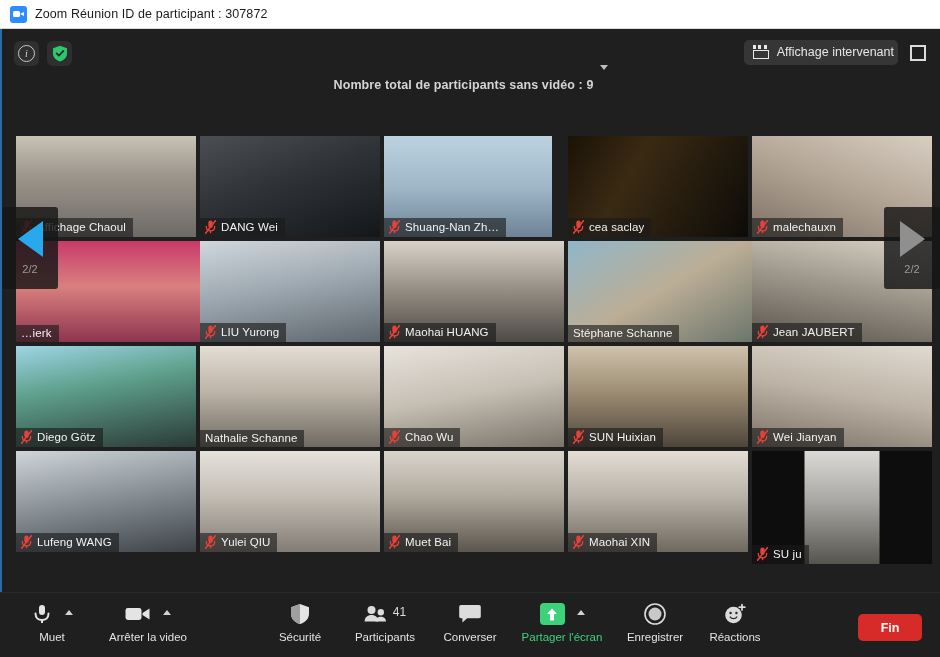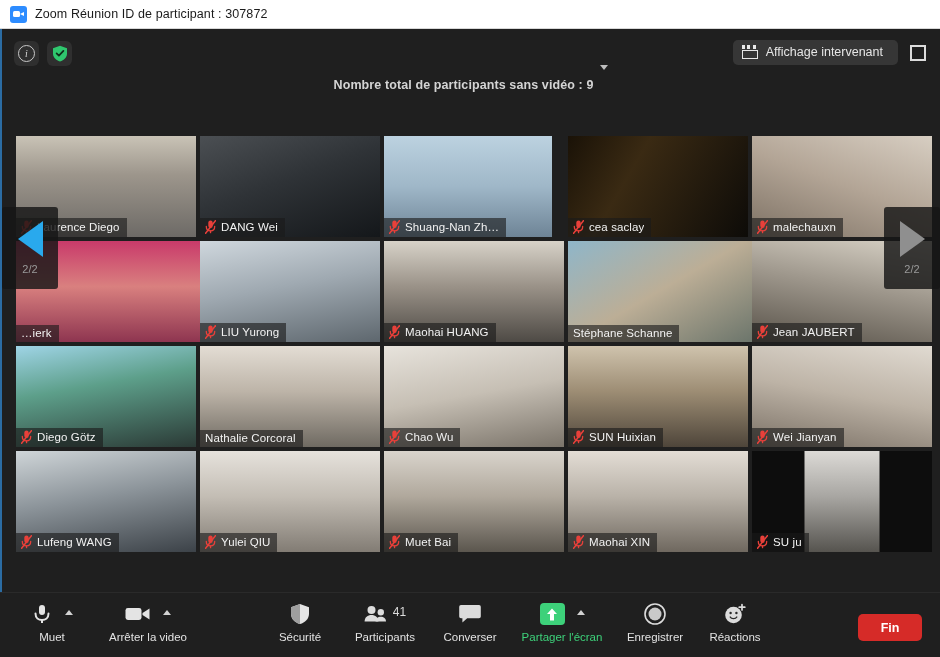--- a/index.html
+++ b/index.html
@@ -154,21 +154,21 @@
     display: flex;
     align-items: center;
     gap: 12px;
   }
   .speaker-btn {
     display: flex;
     align-items: center;
     gap: 8px;
     background: #363636;
     border-radius: 5px;
-    padding: 5px 15px 6px 9px;
+    padding: 5px 4px 6px 9px;
   }
   .speaker-btn .lbl {
     color: #e6e6e6;
     font-size: 12.5px;
     white-space: nowrap;
   }
   .gallery-ico {
     width: 16px; height: 14px;
     position: relative;
     flex: none;
@@ -409,21 +409,21 @@
           <div class="frame" style="background: linear-gradient(rgb(201, 195, 182) 0%, rgb(157, 150, 140) 38%, rgb(109, 106, 102) 100%);"></div>
           <div class="namebar">
             <span class="mic-muted">
               <svg width="11" height="14" viewBox="0 0 11 14">
                 <rect x="3.3" y="0.6" width="4.4" height="7.4" rx="2.2" fill="#e8403a"></rect>
                 <path d="M1.3 6.4 C1.3 9.3 3.1 10.8 5.5 10.8 C7.9 10.8 9.7 9.3 9.7 6.4" stroke="#e8403a" stroke-width="1.3" fill="none" stroke-linecap="round"></path>
                 <rect x="4.9" y="10.4" width="1.3" height="2.8" fill="#e8403a"></rect>
                 <line x1="0.6" y1="13.3" x2="10.4" y2="0.7" stroke="#e8403a" stroke-width="1.5" stroke-linecap="round"></line>
               </svg>
             </span>
-            <span class="nm">Laurence Diego</span>
+            <span class="nm">Affichage Chaoul</span>
           </div>
         </div>
         <div class="tile" style="left: 184px; top: 0px; width: 180px; height: 101px;">
           <div class="frame" style="background: linear-gradient(160deg, rgb(75, 79, 83) 0%, rgb(47, 51, 55) 45%, rgb(20, 23, 26) 100%);"></div>
           <div class="namebar">
             <span class="mic-muted">
               <svg width="11" height="14" viewBox="0 0 11 14">
                 <rect x="3.3" y="0.6" width="4.4" height="7.4" rx="2.2" fill="#e8403a"></rect>
                 <path d="M1.3 6.4 C1.3 9.3 3.1 10.8 5.5 10.8 C7.9 10.8 9.7 9.3 9.7 6.4" stroke="#e8403a" stroke-width="1.3" fill="none" stroke-linecap="round"></path>
                 <rect x="4.9" y="10.4" width="1.3" height="2.8" fill="#e8403a"></rect>
@@ -539,21 +539,21 @@
                 <rect x="4.9" y="10.4" width="1.3" height="2.8" fill="#e8403a"></rect>
                 <line x1="0.6" y1="13.3" x2="10.4" y2="0.7" stroke="#e8403a" stroke-width="1.5" stroke-linecap="round"></line>
               </svg>
             </span>
             <span class="nm">Diego Götz</span>
           </div>
         </div>
         <div class="tile" style="left: 184px; top: 210px; width: 180px; height: 101px;">
           <div class="frame" style="background: linear-gradient(rgb(227, 221, 212) 0%, rgb(189, 180, 168) 45%, rgb(111, 106, 98) 100%);"></div>
           <div class="namebar">
-            <span class="nm">Nathalie Corcoral</span>
+            <span class="nm">Nathalie Schanne</span>
           </div>
         </div>
         <div class="tile" style="left: 368px; top: 210px; width: 180px; height: 101px;">
           <div class="frame" style="background: linear-gradient(170deg, rgb(231, 227, 220) 0%, rgb(198, 191, 180) 48%, rgb(123, 116, 106) 100%);"></div>
           <div class="namebar">
             <span class="mic-muted">
               <svg width="11" height="14" viewBox="0 0 11 14">
                 <rect x="3.3" y="0.6" width="4.4" height="7.4" rx="2.2" fill="#e8403a"></rect>
                 <path d="M1.3 6.4 C1.3 9.3 3.1 10.8 5.5 10.8 C7.9 10.8 9.7 9.3 9.7 6.4" stroke="#e8403a" stroke-width="1.3" fill="none" stroke-linecap="round"></path>
                 <rect x="4.9" y="10.4" width="1.3" height="2.8" fill="#e8403a"></rect>
@@ -640,21 +640,21 @@
               <svg width="11" height="14" viewBox="0 0 11 14">
                 <rect x="3.3" y="0.6" width="4.4" height="7.4" rx="2.2" fill="#e8403a"></rect>
                 <path d="M1.3 6.4 C1.3 9.3 3.1 10.8 5.5 10.8 C7.9 10.8 9.7 9.3 9.7 6.4" stroke="#e8403a" stroke-width="1.3" fill="none" stroke-linecap="round"></path>
                 <rect x="4.9" y="10.4" width="1.3" height="2.8" fill="#e8403a"></rect>
                 <line x1="0.6" y1="13.3" x2="10.4" y2="0.7" stroke="#e8403a" stroke-width="1.5" stroke-linecap="round"></line>
               </svg>
             </span>
             <span class="nm">Maohai XIN</span>
           </div>
         </div>
-        <div class="tile narrow" style="left: 736px; top: 315px; width: 180px; height: 101px; text-decoration: underline;">
+        <div class="tile narrow" style="left: 736px; top: 315px; width: 180px; height: 113px; text-decoration: underline;">
           <div class="frame" style="background: linear-gradient(rgb(220, 218, 214) 0%, rgb(168, 166, 162) 45%, rgb(86, 84, 79) 100%);"></div>
           <div class="namebar">
             <span class="mic-muted">
               <svg width="11" height="14" viewBox="0 0 11 14">
                 <rect x="3.3" y="0.6" width="4.4" height="7.4" rx="2.2" fill="#e8403a"></rect>
                 <path d="M1.3 6.4 C1.3 9.3 3.1 10.8 5.5 10.8 C7.9 10.8 9.7 9.3 9.7 6.4" stroke="#e8403a" stroke-width="1.3" fill="none" stroke-linecap="round"></path>
                 <rect x="4.9" y="10.4" width="1.3" height="2.8" fill="#e8403a"></rect>
                 <line x1="0.6" y1="13.3" x2="10.4" y2="0.7" stroke="#e8403a" stroke-width="1.5" stroke-linecap="round"></line>
               </svg>
             </span>

